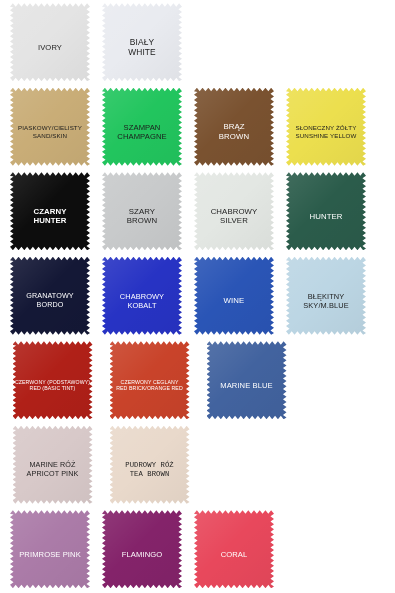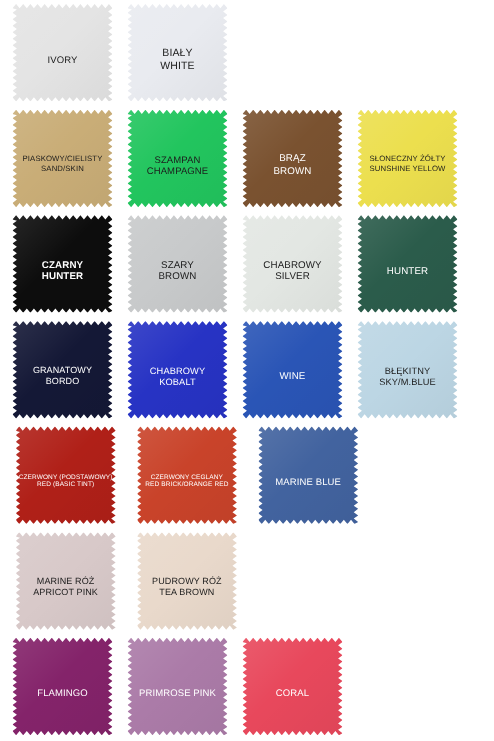--- a/index.html
+++ b/index.html
@@ -267,45 +267,45 @@
     <div class="swatch-row">
       <div class="swatch-cell">
         <div class="swatch-chip" style="background: rgb(216, 201, 201);">
           <div class="swatch-label" style="color: rgb(28, 28, 28); font-size: 7.2px;">
             <span class="ln">MARINE RÓŻ</span>
             <span class="ln">APRICOT PINK</span>
           </div>
         </div>
       </div>
       <div class="swatch-cell">
-        <div class="swatch-chip" style="background: rgb(233, 217, 203);">
+        <div class="swatch-chip" style="background: rgb(233, 217, 203); font-family: Liberation Mono, monospace;">
           <div class="swatch-label" style="color: rgb(28, 28, 28); font-size: 7.2px;">
             <span class="ln">PUDROWY RÓŻ</span>
             <span class="ln">TEA BROWN</span>
           </div>
         </div>
       </div>
       <div class="swatch-cell empty"></div>
     </div>
     <div class="swatch-row">
       <div class="swatch-cell">
+        <div class="swatch-chip" style="background: rgb(171, 123, 168);">
+          <div class="swatch-label" style="color: rgb(255, 255, 255); font-size: 7.6px;">
+            <span class="ln">PRIMROSE PINK</span>
+          </div>
+        </div>
+      </div>
+      <div class="swatch-cell">
         <div class="swatch-chip" style="background: rgb(132, 35, 106);">
           <div class="swatch-label" style="color: rgb(255, 255, 255); font-size: 7.6px;">
             <span class="ln">FLAMINGO</span>
           </div>
         </div>
       </div>
       <div class="swatch-cell">
-        <div class="swatch-chip" style="background: rgb(171, 123, 168);">
-          <div class="swatch-label" style="color: rgb(255, 255, 255); font-size: 7.6px;">
-            <span class="ln">PRIMROSE PINK</span>
-          </div>
-        </div>
-      </div>
-      <div class="swatch-cell">
         <div class="swatch-chip" style="background: rgb(232, 72, 92);">
           <div class="swatch-label" style="color: rgb(255, 255, 255); font-size: 7.6px;">
             <span class="ln">CORAL</span>
           </div>
         </div>
       </div>
       <div class="swatch-cell empty"></div>
     </div>
   </div>
 

